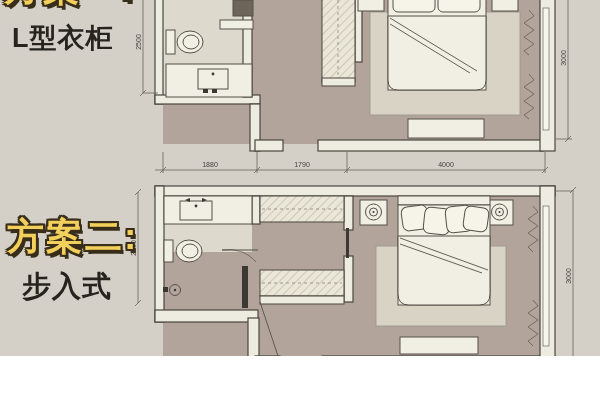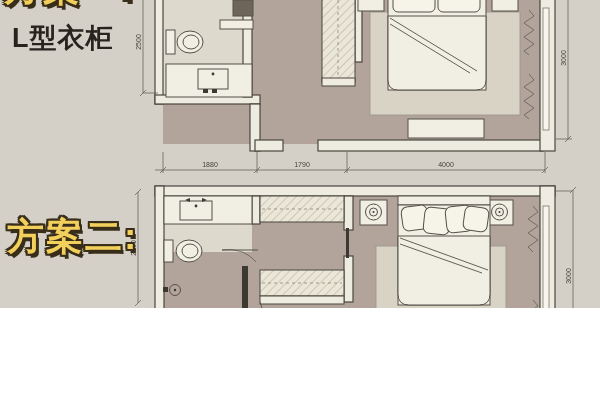--- a/index.html
+++ b/index.html
@@ -1,18 +1,18 @@
 <!DOCTYPE html>
 <html><head>
 <meta charset="utf-8">
 <style>
   * { box-sizing: border-box; }
   html,body { margin:0; padding:0; }
   .stage {
-    position: relative; width: 600px; height: 308px;
+    position: relative; width: 600px; height: 356px;
     background: #d4d0c8; overflow: hidden;
     font-family: "Liberation Sans", sans-serif;
   }
   .svg-layer { position:absolute; left:0; top:0; }
   .label { position:absolute; font-weight:bold; line-height:1.05; white-space:nowrap; }
   .label-dark { color:#27241f; letter-spacing:1px; }
   .scheme-title {
     color:#f3d05b; font-size:37px; letter-spacing:2px; font-weight:bold;
     text-shadow:
       -2px -2px 0 #382e1a, 2px -2px 0 #382e1a,
@@ -237,14 +237,15 @@
       <text class="dim-txt" x="290" y="385" text-anchor="middle" stroke="none">1200</text>
       <text class="dim-txt" x="442" y="385" text-anchor="middle" stroke="none">4760</text>
       <text class="dim-txt" stroke="none" transform="rotate(-90,136,248)" x="136" y="248" text-anchor="middle">2500</text>
       <text class="dim-txt" stroke="none" transform="rotate(-90,571,276)" x="571" y="276" text-anchor="middle">3000</text>
     </g>
   </svg>
 
   <div class="label scheme-title t-scheme1">方案一:</div>
   <div class="label label-dark t-sub1">L型衣柜</div>
   <div class="label scheme-title t-scheme2">方案二:</div>
+  <div class="label label-dark t-sub2a">步入式</div>
 
 </div>
 
 </body></html>

